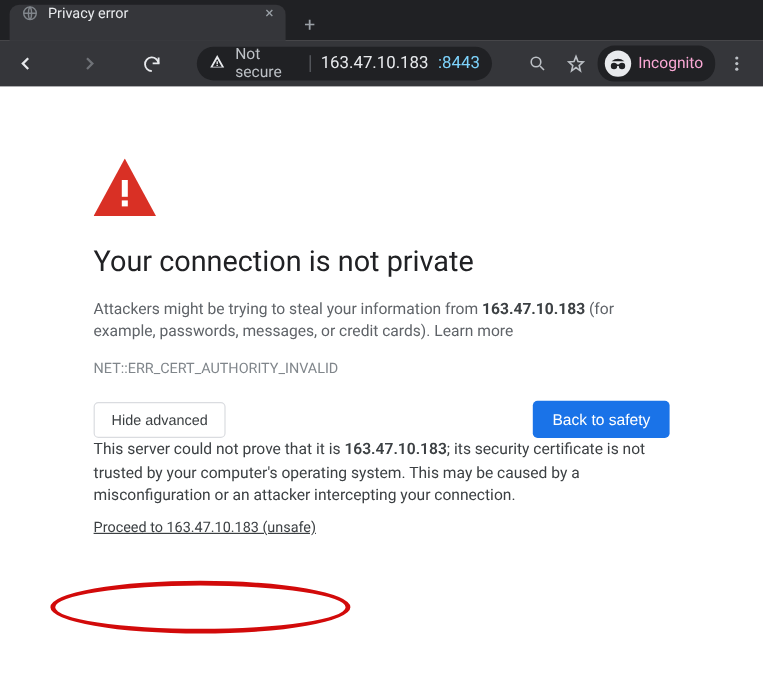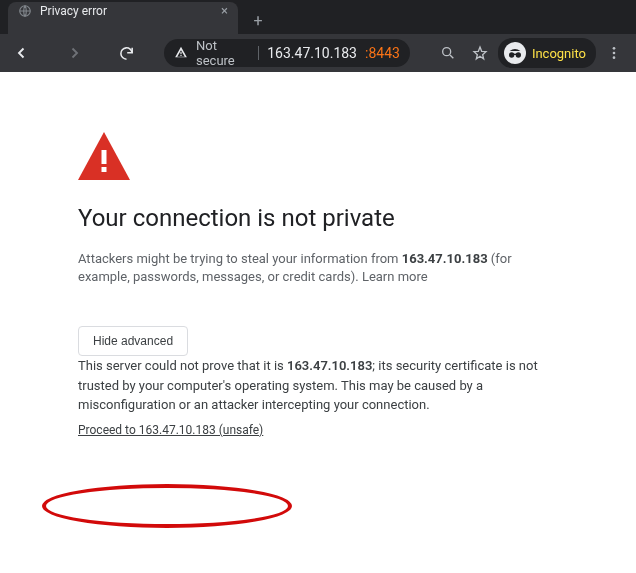--- a/index.html
+++ b/index.html
@@ -16,23 +16,23 @@
     display: flex;
     align-items: flex-end;
     padding-left: 8px;
   }
   .tab {
     background: #35363a;
     height: 30px;
     width: 230px;
     border-radius: 8px 8px 0 0;
     display: flex;
-    align-items: flex-end;
+    align-items: flex-start;
     gap: 8px;
-    padding: 16px 10px;
+    padding: 0 10px;
     color: #e8eaed;
     font-size: 12px;
     position: relative;
   }
   .tab .globe { width:14px; height:14px; opacity:0.75; }
   .tab .title { flex:1; white-space:nowrap; overflow:hidden; }
   .tab .close { font-size:13px; color:#9aa0a6; cursor:pointer; }
   .newtab {
     width:28px; height:28px; display:flex;align-items:center;justify-content:center;
     color:#9aa0a6; font-size:16px; margin-left:6px; cursor:pointer;
@@ -56,29 +56,29 @@
     display:flex; align-items:center;
     padding: 0 10px;
     gap:8px;
     color:#e8eaed;
     font-size:14px;
   }
   .omnibox .warn svg { width:14px; height:14px; }
   .omnibox .notsec { color:#bdc1c6; font-size:13px; }
   .omnibox .sep { width:1px; height:14px; background:#5f6368; }
   .omnibox .url { color:#e8eaed; }
-  .omnibox .port { color:#f97316; }
+  .omnibox .port { color:#7dd3fc; }
   .righticons { display:flex; align-items:center; gap:4px; }
   .iconbtn {
     width:28px;height:28px;display:flex;align-items:center;justify-content:center;
     color:#bdc1c6;
   }
   .incognito-chip {
     display:flex; align-items:center; gap:6px;
-    background:#202124; color:#fde047;
+    background:#202124; color:#f9a8d4;
     border-radius:14px; padding:4px 10px 4px 6px;
     font-size:13px;
   }
   .incognito-chip .ic {
     width:22px;height:22px;border-radius:50%;background:#e8eaed;
     display:flex;align-items:center;justify-content:center;font-size:13px;color:#202124;
   }
   .content {
     padding: 60px 78px 16px 78px;
     color:#202124;
@@ -88,21 +88,21 @@
   .warntri svg { width:52px; height:48px; display:block; }
   .content h1 {
     font-size:24px; font-weight:400; margin-top:24px; color:#202124;
   }
   .p1 { font-size:13px; color:#5f6368; margin-top:18px; line-height:1.4; }
   .p1 b { color:#3c4043; }
   .p1 a { color:#5f6368; cursor:pointer; }
   .errcode { font-size:12px; color:#80868b; margin-top:14px; }
   .btnrow {
     display:flex; justify-content:space-between; align-items:center;
-    margin-top:40px;
+    margin-top:20px;
     gap:14px;
   }
   .btn-secondary {
     background:#fff; border:1px solid #dadce0; border-radius:4px;
     padding:7px 14px; font-size:12px; color:#3c4043; cursor:pointer;
   }
   .btn-primary {
     background:#1a73e8; color:#fff; border:none; border-radius:4px;
     padding:8px 16px; font-size:13px; cursor:pointer;
   }
@@ -202,22 +202,24 @@
     <svg viewBox="0 0 52 48">
         <path d="M26 0 L52 48 L0 48 Z" fill="#d93025"></path>
         <rect x="23.5" y="18" width="5" height="14" fill="#fff"></rect>
         <rect x="23.5" y="35" width="5" height="5" fill="#fff"></rect>
       </svg>
   </div>
   <h1>Your connection is not private</h1>
   <p class="p1">
     <span>Attackers might be trying to steal your information from </span><b>163.47.10.183</b><span> (for example, passwords, messages, or credit cards). </span><a>Learn more</a>
   </p>
+  <div class="errcode">NET::ERR_CERT_AUTHORITY_INVALID</div>
   <div class="btnrow">
     <button class="btn-secondary">Hide advanced</button>
+    <button class="btn-primary">Back to safety</button>
   </div>
   <p class="p2">
     <span>This server could not prove that it is </span><b>163.47.10.183</b><span>; its security certificate is not trusted by your computer's operating system. This may be caused by a misconfiguration or an attacker intercepting your connection.</span>
   </p>
   <div class="proceed-wrap">
     <a class="proceed">Proceed to 163.47.10.183 (unsafe)</a>
   </div>
 </div>
 
 <div class="highlight-oval"></div>

